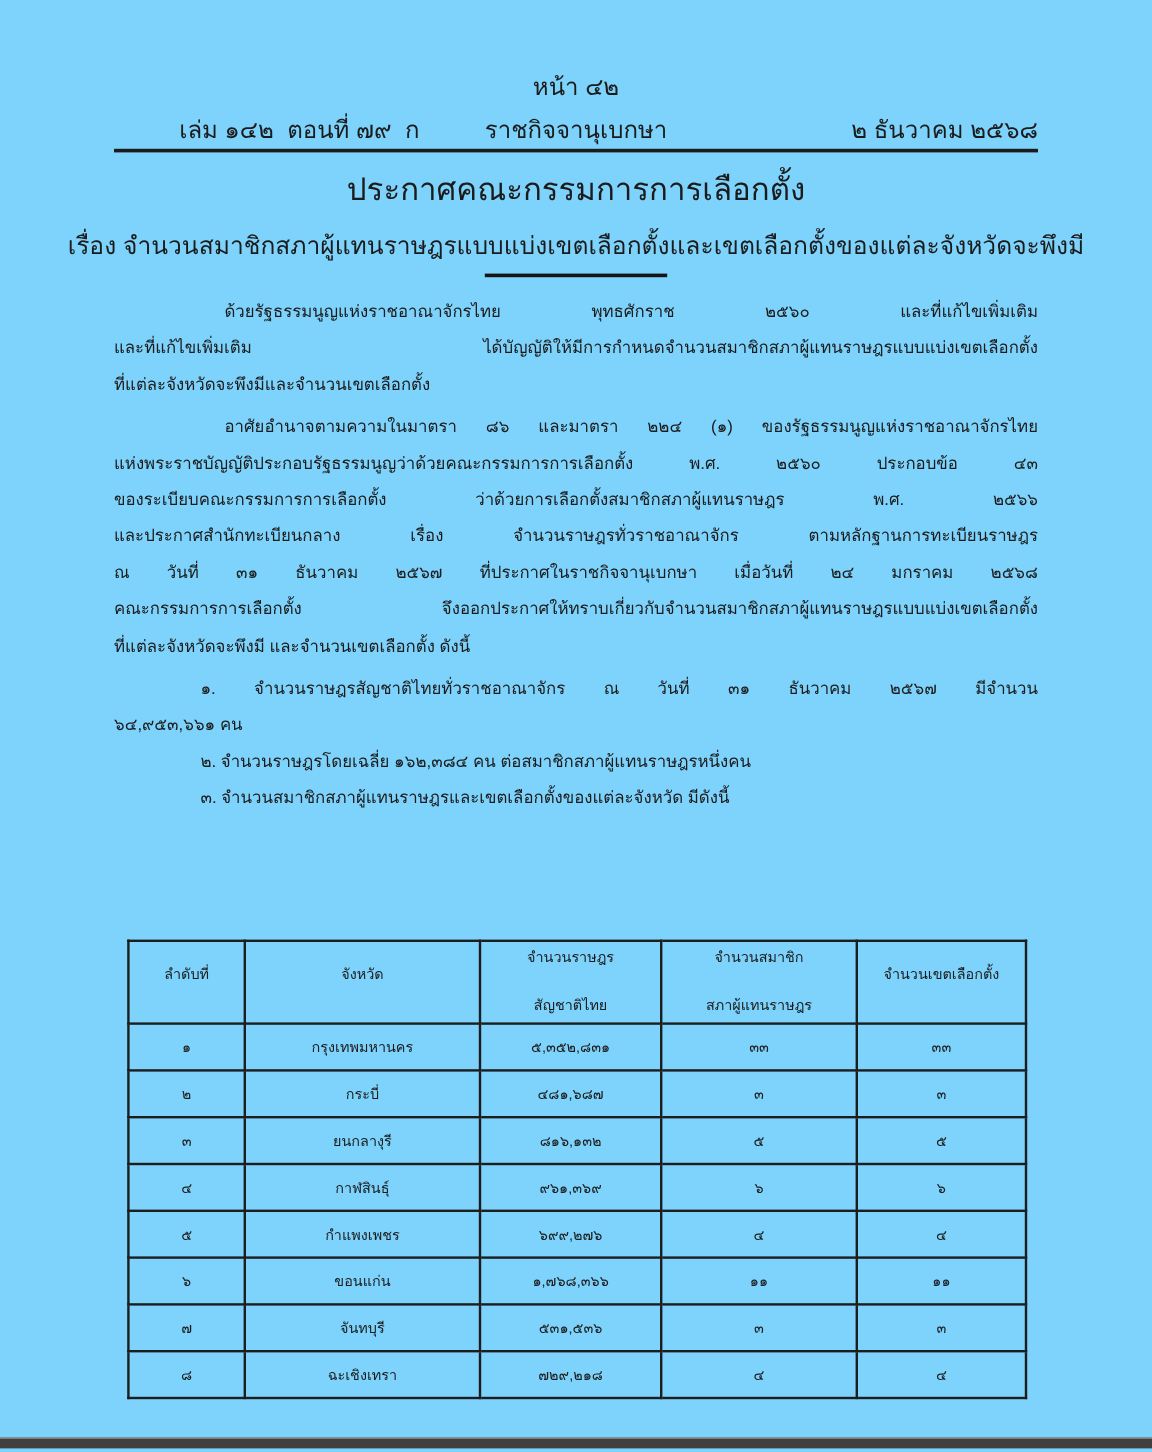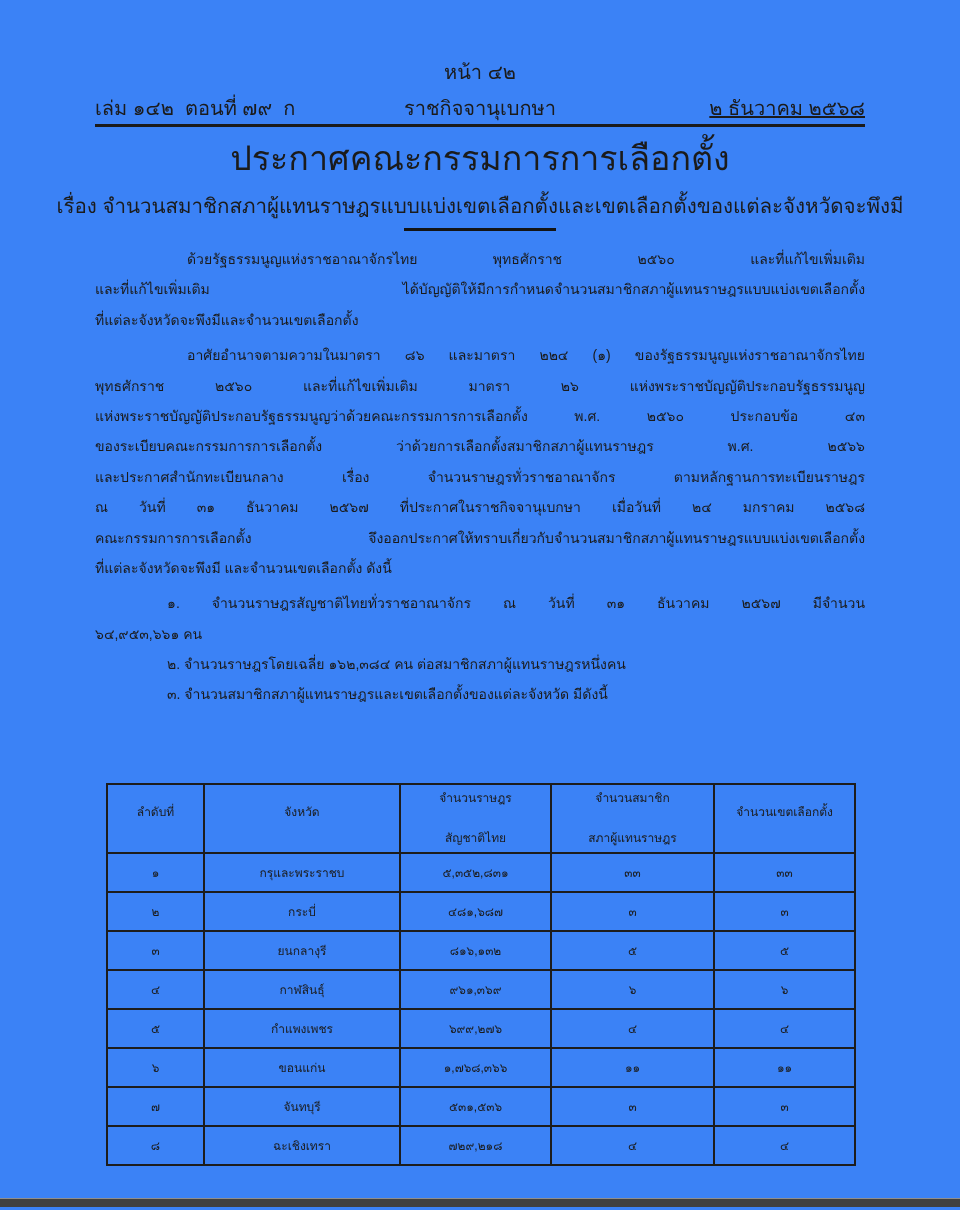--- a/index.html
+++ b/index.html
@@ -1,42 +1,42 @@
 <!DOCTYPE html>
 <html lang="th"><head>
 <meta charset="utf-8">
 <style>
   html,body { margin:0; padding:0; }
   .page {
     position: relative;
     width: 960px;
     height: 1210px;
-    background: #3b82f6;
+    background: #7dd3fc;
     font-family: "Liberation Sans", "DejaVu Sans", sans-serif;
     color: #1b1b1b;
     overflow: hidden;
   }
   .page-label {
     position: absolute; top: 56px; left: 0; right: 0;
     text-align: center; font-size: 20px;
   }
   .vol-line {
     position: absolute; top: 92px; left: 95px; right: 95px;
     display: flex; align-items: baseline; font-size: 20px;
   }
-  .vol-left  { flex: 1 1 0; text-align: left; white-space: pre; }
+  .vol-left  { flex: 1 1 0; text-align: center; white-space: pre; }
   .vol-center{ flex: 0 0 auto; text-align: center; }
-  .vol-right { flex: 1 1 0; text-align: right; white-space: pre; text-decoration: underline; }
+  .vol-right { flex: 1 1 0; text-align: right; white-space: pre; }
   .header-rule {
     position: absolute; top: 124px; left: 95px; width: 770px;
     height: 2.5px; background: #1b1b1b;
   }
   .doc-title {
     position: absolute; top: 136px; left: 0; right: 0;
-    text-align: center; font-size: 34px; line-height: 44px;
+    text-align: center; font-size: 26px; line-height: 44px;
   }
   .doc-subject {
     position: absolute; top: 190px; left: 0; right: 0;
     text-align: center; font-size: 20.5px; line-height: 32px;
   }
   .subject-rule {
     position: absolute; top: 228px; left: 50%; margin-left: -76px;
     width: 152px; height: 3px; background: #141414;
   }
   .body-text {
@@ -89,21 +89,20 @@
   <div class="doc-title">ประกาศคณะกรรมการการเลือกตั้ง</div>
   <div class="doc-subject">เรื่อง จำนวนสมาชิกสภาผู้แทนราษฎรแบบแบ่งเขตเลือกตั้งและเขตเลือกตั้งของแต่ละจังหวัดจะพึงมี</div>
   <div class="subject-rule"></div>
 
   <div class="body-text">
     <div class="line fill indent">ด้วยรัฐธรรมนูญแห่งราชอาณาจักรไทย พุทธศักราช ๒๕๖๐ และที่แก้ไขเพิ่มเติม</div>
     <div class="line fill">และที่แก้ไขเพิ่มเติม ได้บัญญัติให้มีการกำหนดจำนวนสมาชิกสภาผู้แทนราษฎรแบบแบ่งเขตเลือกตั้ง</div>
     <div class="line">ที่แต่ละจังหวัดจะพึงมีและจำนวนเขตเลือกตั้ง</div>
 
     <div class="line fill indent gap-sm">อาศัยอำนาจตามความในมาตรา ๘๖ และมาตรา ๒๒๔ (๑) ของรัฐธรรมนูญแห่งราชอาณาจักรไทย</div>
-    <div class="line fill">พุทธศักราช ๒๕๖๐ และที่แก้ไขเพิ่มเติม มาตรา ๒๖ แห่งพระราชบัญญัติประกอบรัฐธรรมนูญ</div>
     <div class="line fill">แห่งพระราชบัญญัติประกอบรัฐธรรมนูญว่าด้วยคณะกรรมการการเลือกตั้ง พ.ศ. ๒๕๖๐ ประกอบข้อ ๔๓</div>
     <div class="line fill">ของระเบียบคณะกรรมการการเลือกตั้ง ว่าด้วยการเลือกตั้งสมาชิกสภาผู้แทนราษฎร พ.ศ. ๒๕๖๖</div>
     <div class="line fill">และประกาศสำนักทะเบียนกลาง เรื่อง จำนวนราษฎรทั่วราชอาณาจักร ตามหลักฐานการทะเบียนราษฎร</div>
     <div class="line fill">ณ วันที่ ๓๑ ธันวาคม ๒๕๖๗ ที่ประกาศในราชกิจจานุเบกษา เมื่อวันที่ ๒๔ มกราคม ๒๕๖๘</div>
     <div class="line fill">คณะกรรมการการเลือกตั้ง จึงออกประกาศให้ทราบเกี่ยวกับจำนวนสมาชิกสภาผู้แทนราษฎรแบบแบ่งเขตเลือกตั้ง</div>
     <div class="line">ที่แต่ละจังหวัดจะพึงมี และจำนวนเขตเลือกตั้ง ดังนี้</div>
 
     <div class="line fill item-indent gap-sm">๑. จำนวนราษฎรสัญชาติไทยทั่วราชอาณาจักร ณ วันที่ ๓๑ ธันวาคม ๒๕๖๗ มีจำนวน</div>
     <div class="line">๖๔,๙๕๓,๖๖๑ คน</div>
     <div class="line item-indent">๒. จำนวนราษฎรโดยเฉลี่ย ๑๖๒,๓๘๔ คน ต่อสมาชิกสภาผู้แทนราษฎรหนึ่งคน</div>
@@ -134,21 +133,21 @@
         </th>
         <th>
           <span>จำนวนเขตเลือกตั้ง</span><span class="hdr-line2"></span>
         </th>
       </tr>
     </thead>
     <tbody>
 
     <tr>
         <td>๑</td>
-        <td>กรุและพระราชบ</td>
+        <td>กรุงเทพมหานคร</td>
         <td>๕,๓๕๒,๘๓๑</td>
         <td>๓๓</td>
         <td>๓๓</td>
       </tr>
         <tr>
         <td>๒</td>
         <td>กระบี่</td>
         <td>๔๘๑,๖๘๗</td>
         <td>๓</td>
         <td>๓</td>

